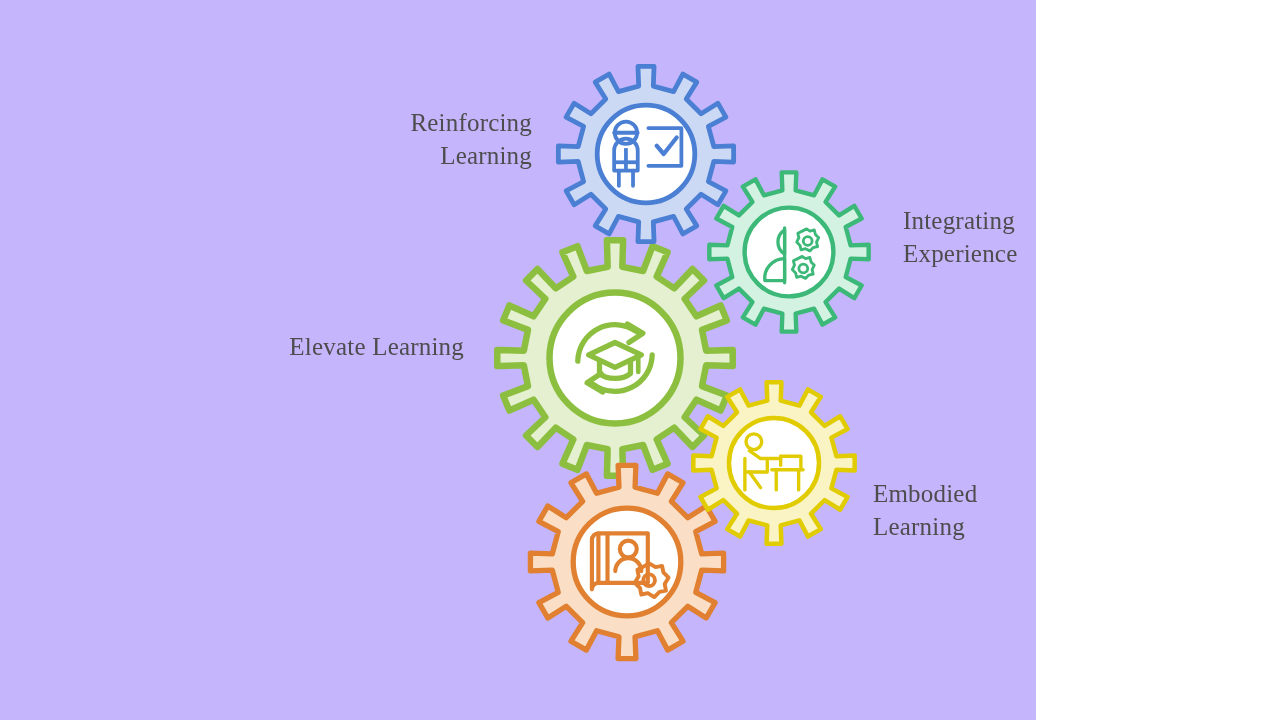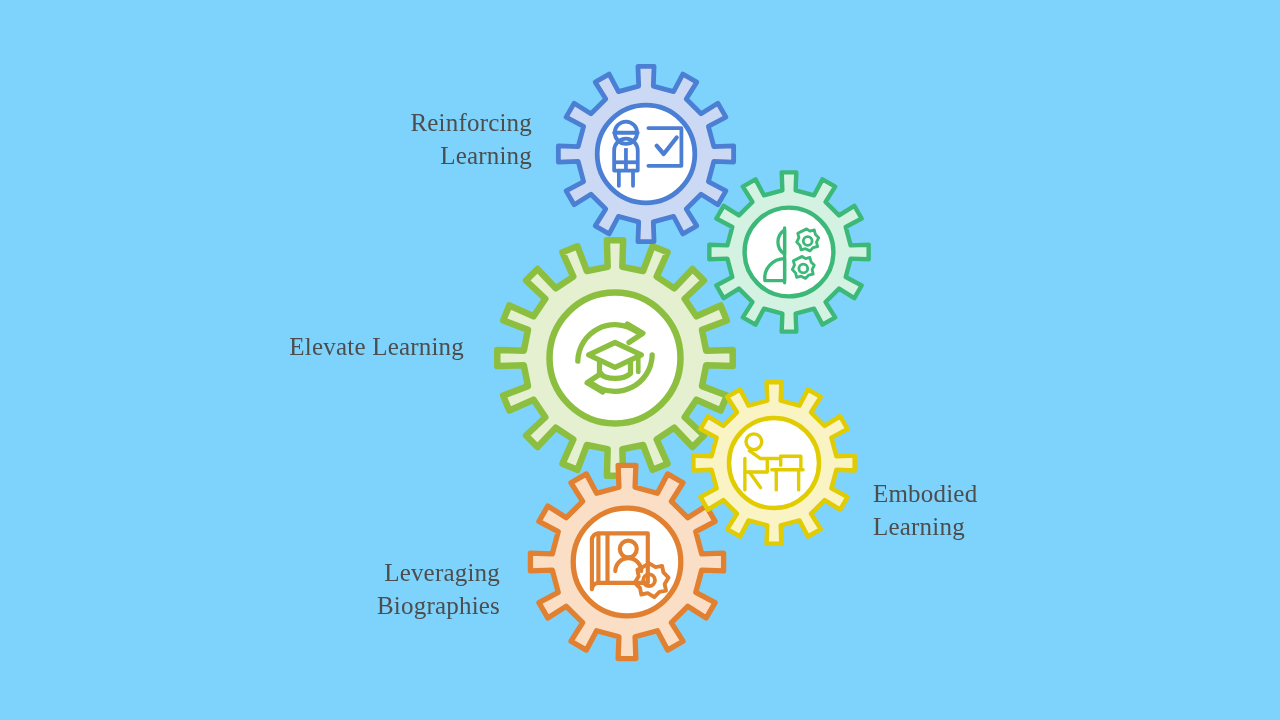--- a/index.html
+++ b/index.html
@@ -8,23 +8,23 @@
     background: #ffffff;
   }
   body {
     width: 1280px;
     height: 720px;
     font-family: "Liberation Serif", "DejaVu Serif", serif;
     overflow: hidden;
   }
   #stage {
     position: relative;
-    width: 1280px;
+    width: 1036px;
     height: 720px;
-    background: #7dd3fc;
+    background: #c4b5fd;
   }
   #gear-canvas {
     position: absolute;
     left: 0;
     top: 0;
     width: 1280px;
     height: 720px;
   }
   .label {
     position: absolute;
@@ -124,22 +124,22 @@
         <path d="M 22 6 L 22 24" fill="none" stroke-width="3" stroke-linecap="round"></path>
         <path d="M 6 -6 L 24 -6 L 24 4" fill="none" stroke-width="3" stroke-linecap="round" stroke-linejoin="round"></path>
         <path d="M 6 -6 L 6 2" fill="none" stroke-width="3" stroke-linecap="round"></path>
       </g>
     </g>
   </svg>
 
   <div class="label right-align" id="label-reinforcing-learning" style="color: rgb(77, 77, 77);">Reinforcing
 Learning</div>
 
+  <div class="label left-align" id="label-integrating-experience" style="color: rgb(77, 77, 77);">Integrating
+Experience</div>
 
   <div class="label right-align" id="label-elevate-learning" style="color: rgb(77, 77, 77);">Elevate Learning</div>
 
   <div class="label left-align" id="label-embodied-learning" style="color: rgb(77, 77, 77);">Embodied
 Learning</div>
 
-  <div class="label right-align" id="label-leveraging-biographies" style="color: rgb(77, 77, 77);">Leveraging
-Biographies</div>
 
 </div>
 
 </body></html>

